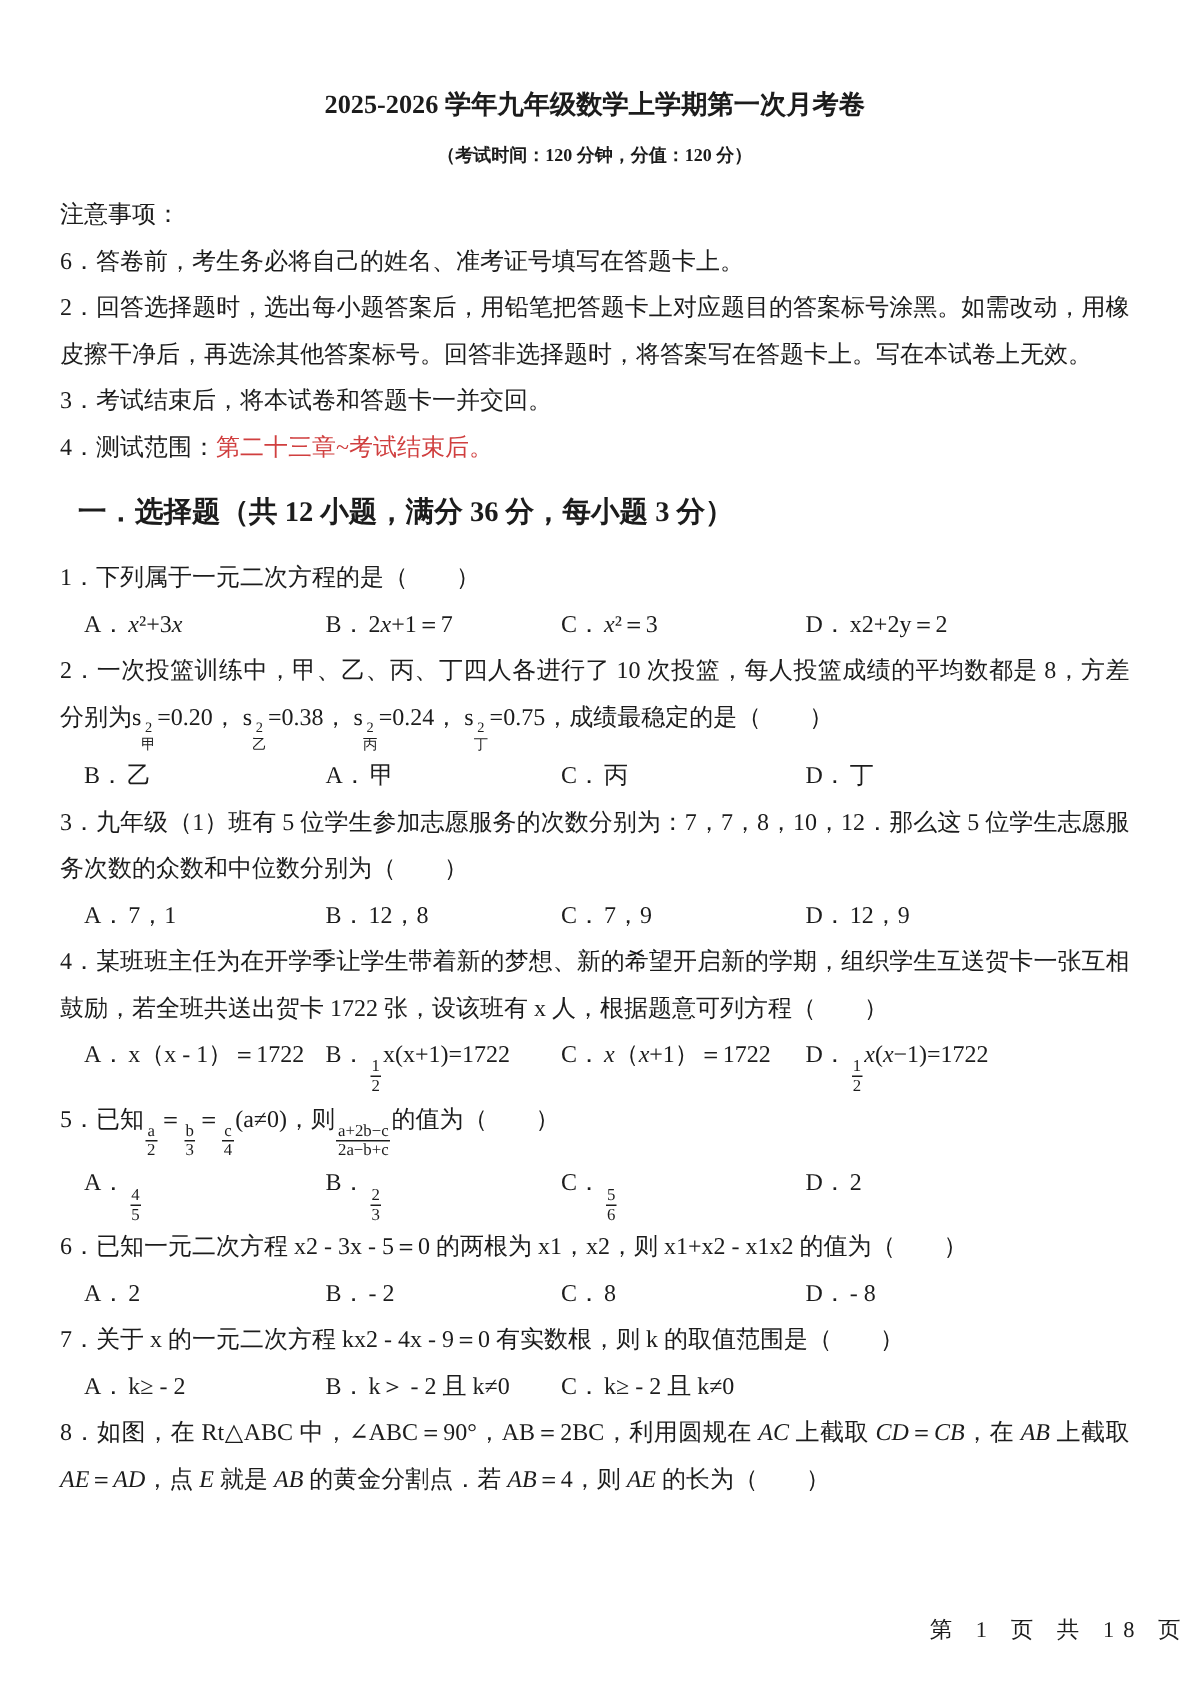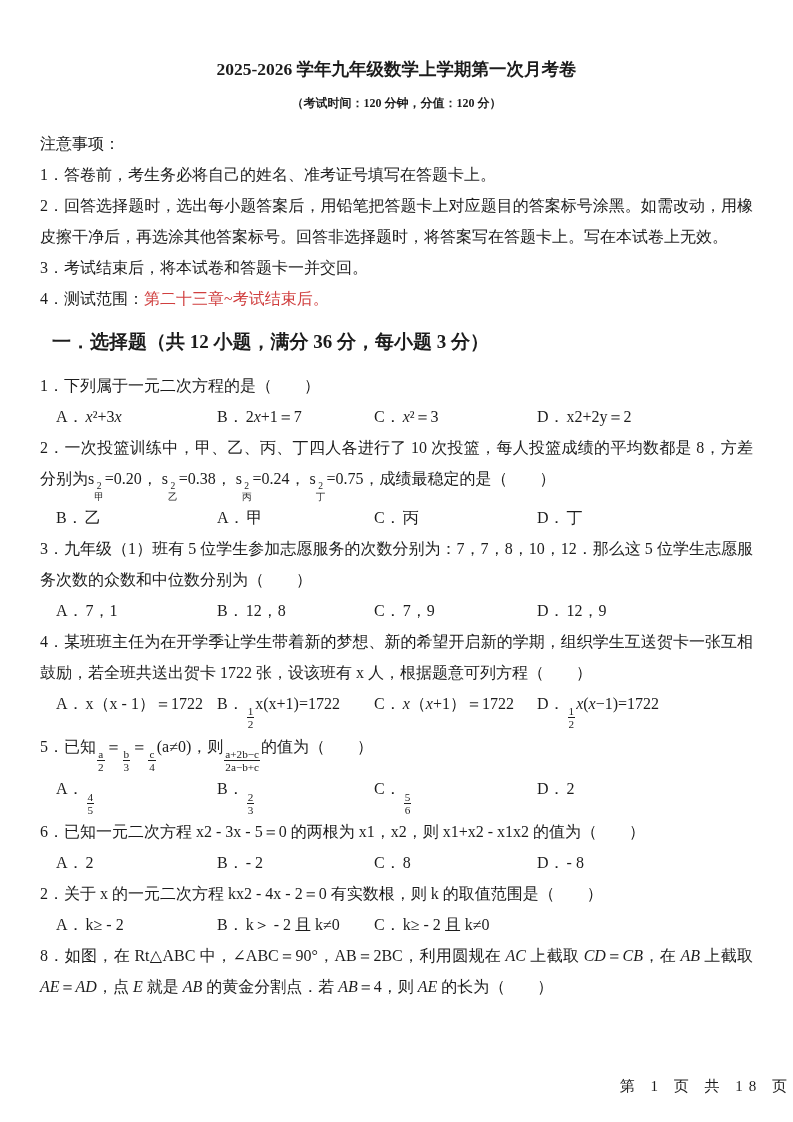--- a/index.html
+++ b/index.html
@@ -39,21 +39,21 @@
 </head>
 <body>
 
 <div class="page">
 
   <div class="title">2025-2026 学年九年级数学上学期第一次月考卷</div>
   <div class="subtitle">（考试时间：120 分钟，分值：120 分）</div>
 
   <div class="notice-wrap">
     <p class="para">注意事项：</p>
-    <p class="para">1．答卷前，考生务必将自己的姓名、准考证号填写在答题卡上。</p>
+    <p class="para">6．答卷前，考生务必将自己的姓名、准考证号填写在答题卡上。</p>
     <p class="para">2．回答选择题时，选出每小题答案后，用铅笔把答题卡上对应题目的答案标号涂黑。如需改动，用橡皮擦干净后，再选涂其他答案标号。回答非选择题时，将答案写在答题卡上。写在本试卷上无效。</p>
     <p class="para">3．考试结束后，将本试卷和答题卡一并交回。</p>
     <p class="para"><span>4．测试范围：</span><span class="red">第二十三章~考试结束后。</span></p>
   </div>
 
   <h2 class="section">一．选择题（共 12 小题，满分 36 分，每小题 3 分）</h2>
 
   <div>
     <p class="para">1．下列属于一元二次方程的是（　　）</p>
     <div class="opts">
@@ -147,21 +147,21 @@
     <p class="para">6．已知一元二次方程 x2 - 3x - 5＝0 的两根为 x1，x2，则 x1+x2 - x1x2 的值为（　　）</p>
     <div class="opts">
       <span class="opt"><span class="opt-label">A．</span><span>2</span></span>
       <span class="opt"><span class="opt-label">B．</span><span>- 2</span></span>
       <span class="opt"><span class="opt-label">C．</span><span>8</span></span>
       <span class="opt"><span class="opt-label">D．</span><span>- 8</span></span>
     </div>
   </div>
 
   <div>
-    <p class="para">2．关于 x 的一元二次方程 kx2 - 4x - 2＝0 有实数根，则 k 的取值范围是（　　）</p>
+    <p class="para">7．关于 x 的一元二次方程 kx2 - 4x - 9＝0 有实数根，则 k 的取值范围是（　　）</p>
     <div class="opts">
       <span class="opt"><span class="opt-label">A．</span><span>k≥ - 2</span></span>
       <span class="opt"><span class="opt-label">B．</span><span>k＞ - 2 且 k≠0</span></span>
       <span class="opt"><span class="opt-label">C．</span><span>k≥ - 2 且 k≠0</span></span>
     </div>
   </div>
 
   <div>
     <p class="para">8．如图，在 Rt△ABC 中，∠ABC＝90°，AB＝2BC，利用圆规在 <span class="it">AC</span> 上截取 <span class="it">CD</span>＝<span class="it">CB</span>，在 <span class="it">AB</span> 上截取 <span class="it">AE</span>＝<span class="it">AD</span>，点 <span class="it">E</span> 就是 <span class="it">AB</span> 的黄金分割点．若 <span class="it">AB</span>＝4，则 <span class="it">AE</span> 的长为（　　）</p>
   </div>

